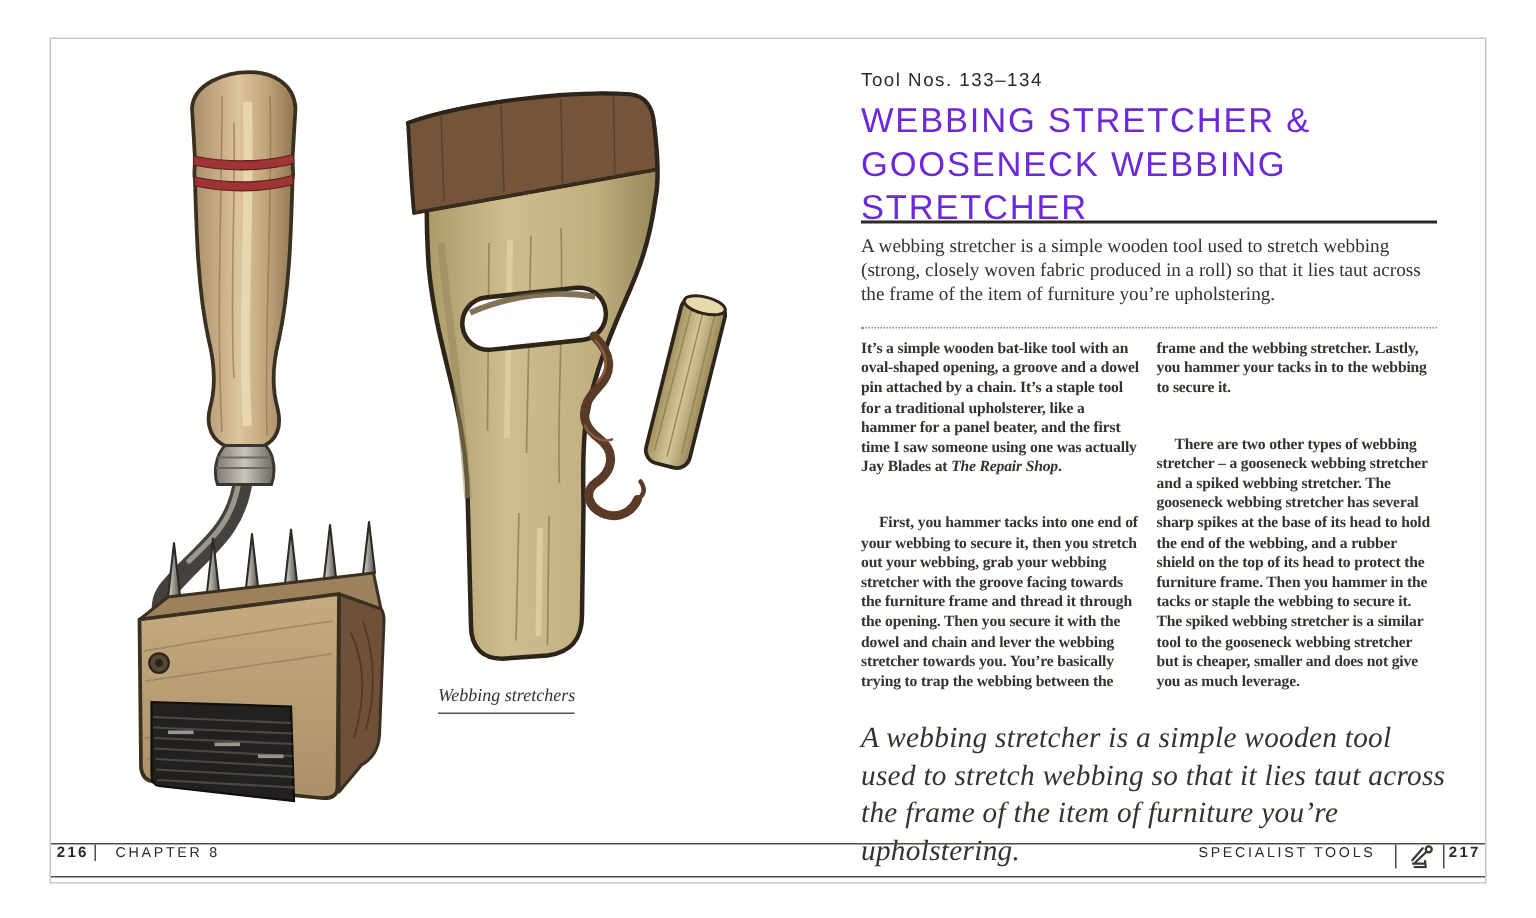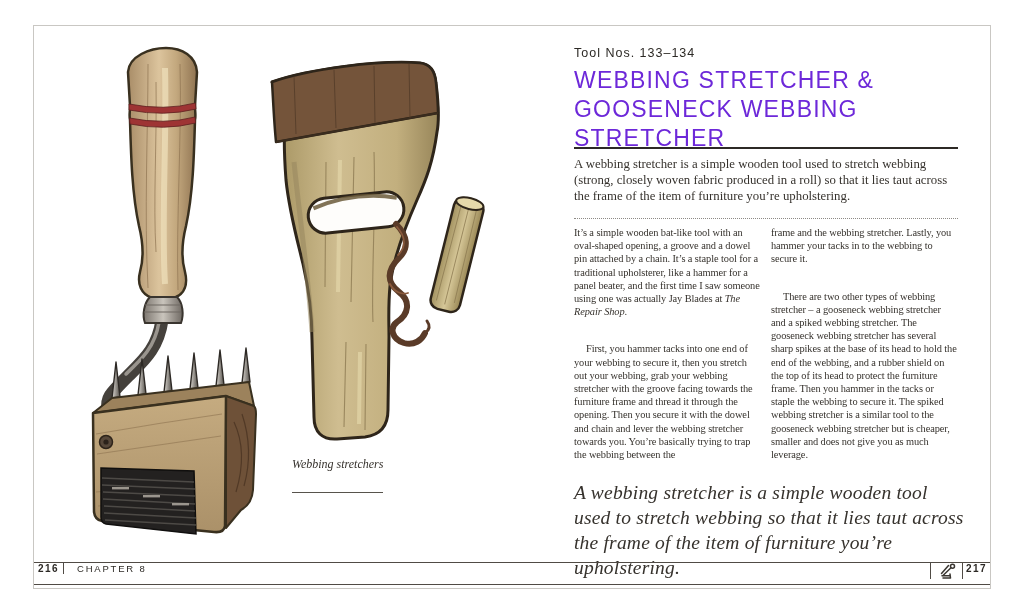--- a/index.html
+++ b/index.html
@@ -6,35 +6,35 @@
   .canvas{position:relative;width:1024px;height:612px;background:#ffffff;overflow:hidden;
           font-family:"Liberation Sans",sans-serif;color:#36322d;}
   .page{position:absolute;left:33px;top:25px;width:956px;height:562px;background:#ffffff;
         border:1px solid #c9c7c3;}
   
   .illo1{position:absolute;left:10px;top:16px;width:230px;height:505px;}
   .illo2{position:absolute;left:220px;top:26px;width:245px;height:402px;}
   
   .caption{position:absolute;left:258px;top:428px;width:180px;}
   .caption .head{display:inline-block;font-family:"Liberation Serif",serif;font-style:italic;
-                 font-size:12px;color:#36322d;border-bottom:1px solid #57534c;padding-bottom:20px;}
+                 font-size:12px;color:#36322d;border-bottom:1px solid #57534c;padding-bottom:4px;}
   .caption .body{margin-top:6px;font-size:10.5px;line-height:14px;letter-spacing:.1px;color:#3b3731;}
   
   .rcol{position:absolute;left:540px;top:20px;width:386px;}
   .toolnos{position:absolute;top:0;left:0;font-size:12.5px;letter-spacing:1px;color:#2c2925;text-align:center;}
   .title{position:absolute;top:20px;left:0;width:100%;font-size:23px;line-height:29px;
          letter-spacing:1.2px;font-weight:500;color:#6d28d9;}
   .titlerule{position:absolute;top:101px;left:0;width:384px;border-top:2px solid #2c2925;}
   .intro{position:absolute;top:111px;left:0;width:385px;font-family:"Liberation Serif",serif;
          font-size:12.8px;line-height:15.8px;color:#36322d;}
   .dotrule{position:absolute;top:172px;left:0;width:384px;border-top:1px dotted #8d8a85;}
   .cols{position:absolute;top:180px;left:0;width:385px;display:flex;gap:10px;}
   .col{width:187px;font-family:"Liberation Serif",serif;font-size:10.4px;line-height:13.2px;
        letter-spacing:-.1px;color:#36322d;}
-  .col p{margin:0;}
+  .col p{margin:0;font-weight:bold;}
   .col p.indent{text-indent:12px;margin-top:24px;}
   .quote{position:absolute;top:434px;left:0;width:392px;font-family:"Liberation Serif",serif;
          font-style:italic;font-size:19.5px;line-height:25px;color:#36322d;letter-spacing:.2px;}
   
   .footer{position:absolute;left:0;top:536px;width:100%;height:21px;
           border-top:1.5px solid #504b45;border-bottom:1.5px solid #504b45;
           display:flex;align-items:flex-start;}
   .fbox{display:flex;align-items:center;justify-content:center;}
   .fnum{width:29px;font-size:10px;font-weight:700;letter-spacing:1.5px;color:#2c2925;}
   .fnum.left{border-right:1.5px solid #504b45;}
@@ -182,20 +182,21 @@
           <p class="indent">There are two other types of webbing stretcher – a gooseneck webbing stretcher and a spiked webbing stretcher. The gooseneck webbing stretcher has several sharp spikes at the base of its head to hold the end of the webbing, and a rubber shield on the top of its head to protect the furniture frame. Then you hammer in the tacks or staple the webbing to secure it. The spiked webbing stretcher is a similar tool to the gooseneck webbing stretcher but is cheaper, smaller and does not give you as much leverage.</p>
         </div>
       </div>
       <div class="quote">A webbing stretcher is a simple wooden tool used to stretch webbing so that it lies taut across the frame of the item of furniture you’re upholstering.</div>
     </div>
 
     <div class="footer">
       <div class="fbox fnum left">216</div>
       <div class="fbox flabel left">CHAPTER 8</div>
       <div class="fspacer"></div>
+      <div class="fbox flabel right">SPECIALIST TOOLS</div>
       <div class="fbox ficon">
         <svg width="20" height="16" viewBox="0 0 20 16">
           <g fill="none" stroke="#3a3631" stroke-width="1.5" stroke-linecap="round">
             <circle cx="15.5" cy="3.2" r="2" fill="none"></circle>
             <path d="M14,4.8 L6,12.5"></path>
             <path d="M11.5,2.5 L4.5,10.5"></path>
             <path d="M5,12.8 L13,12.8 M6,15 L13.5,15 M13,11 L13.5,15"></path>
           </g>
         </svg>
       </div>

